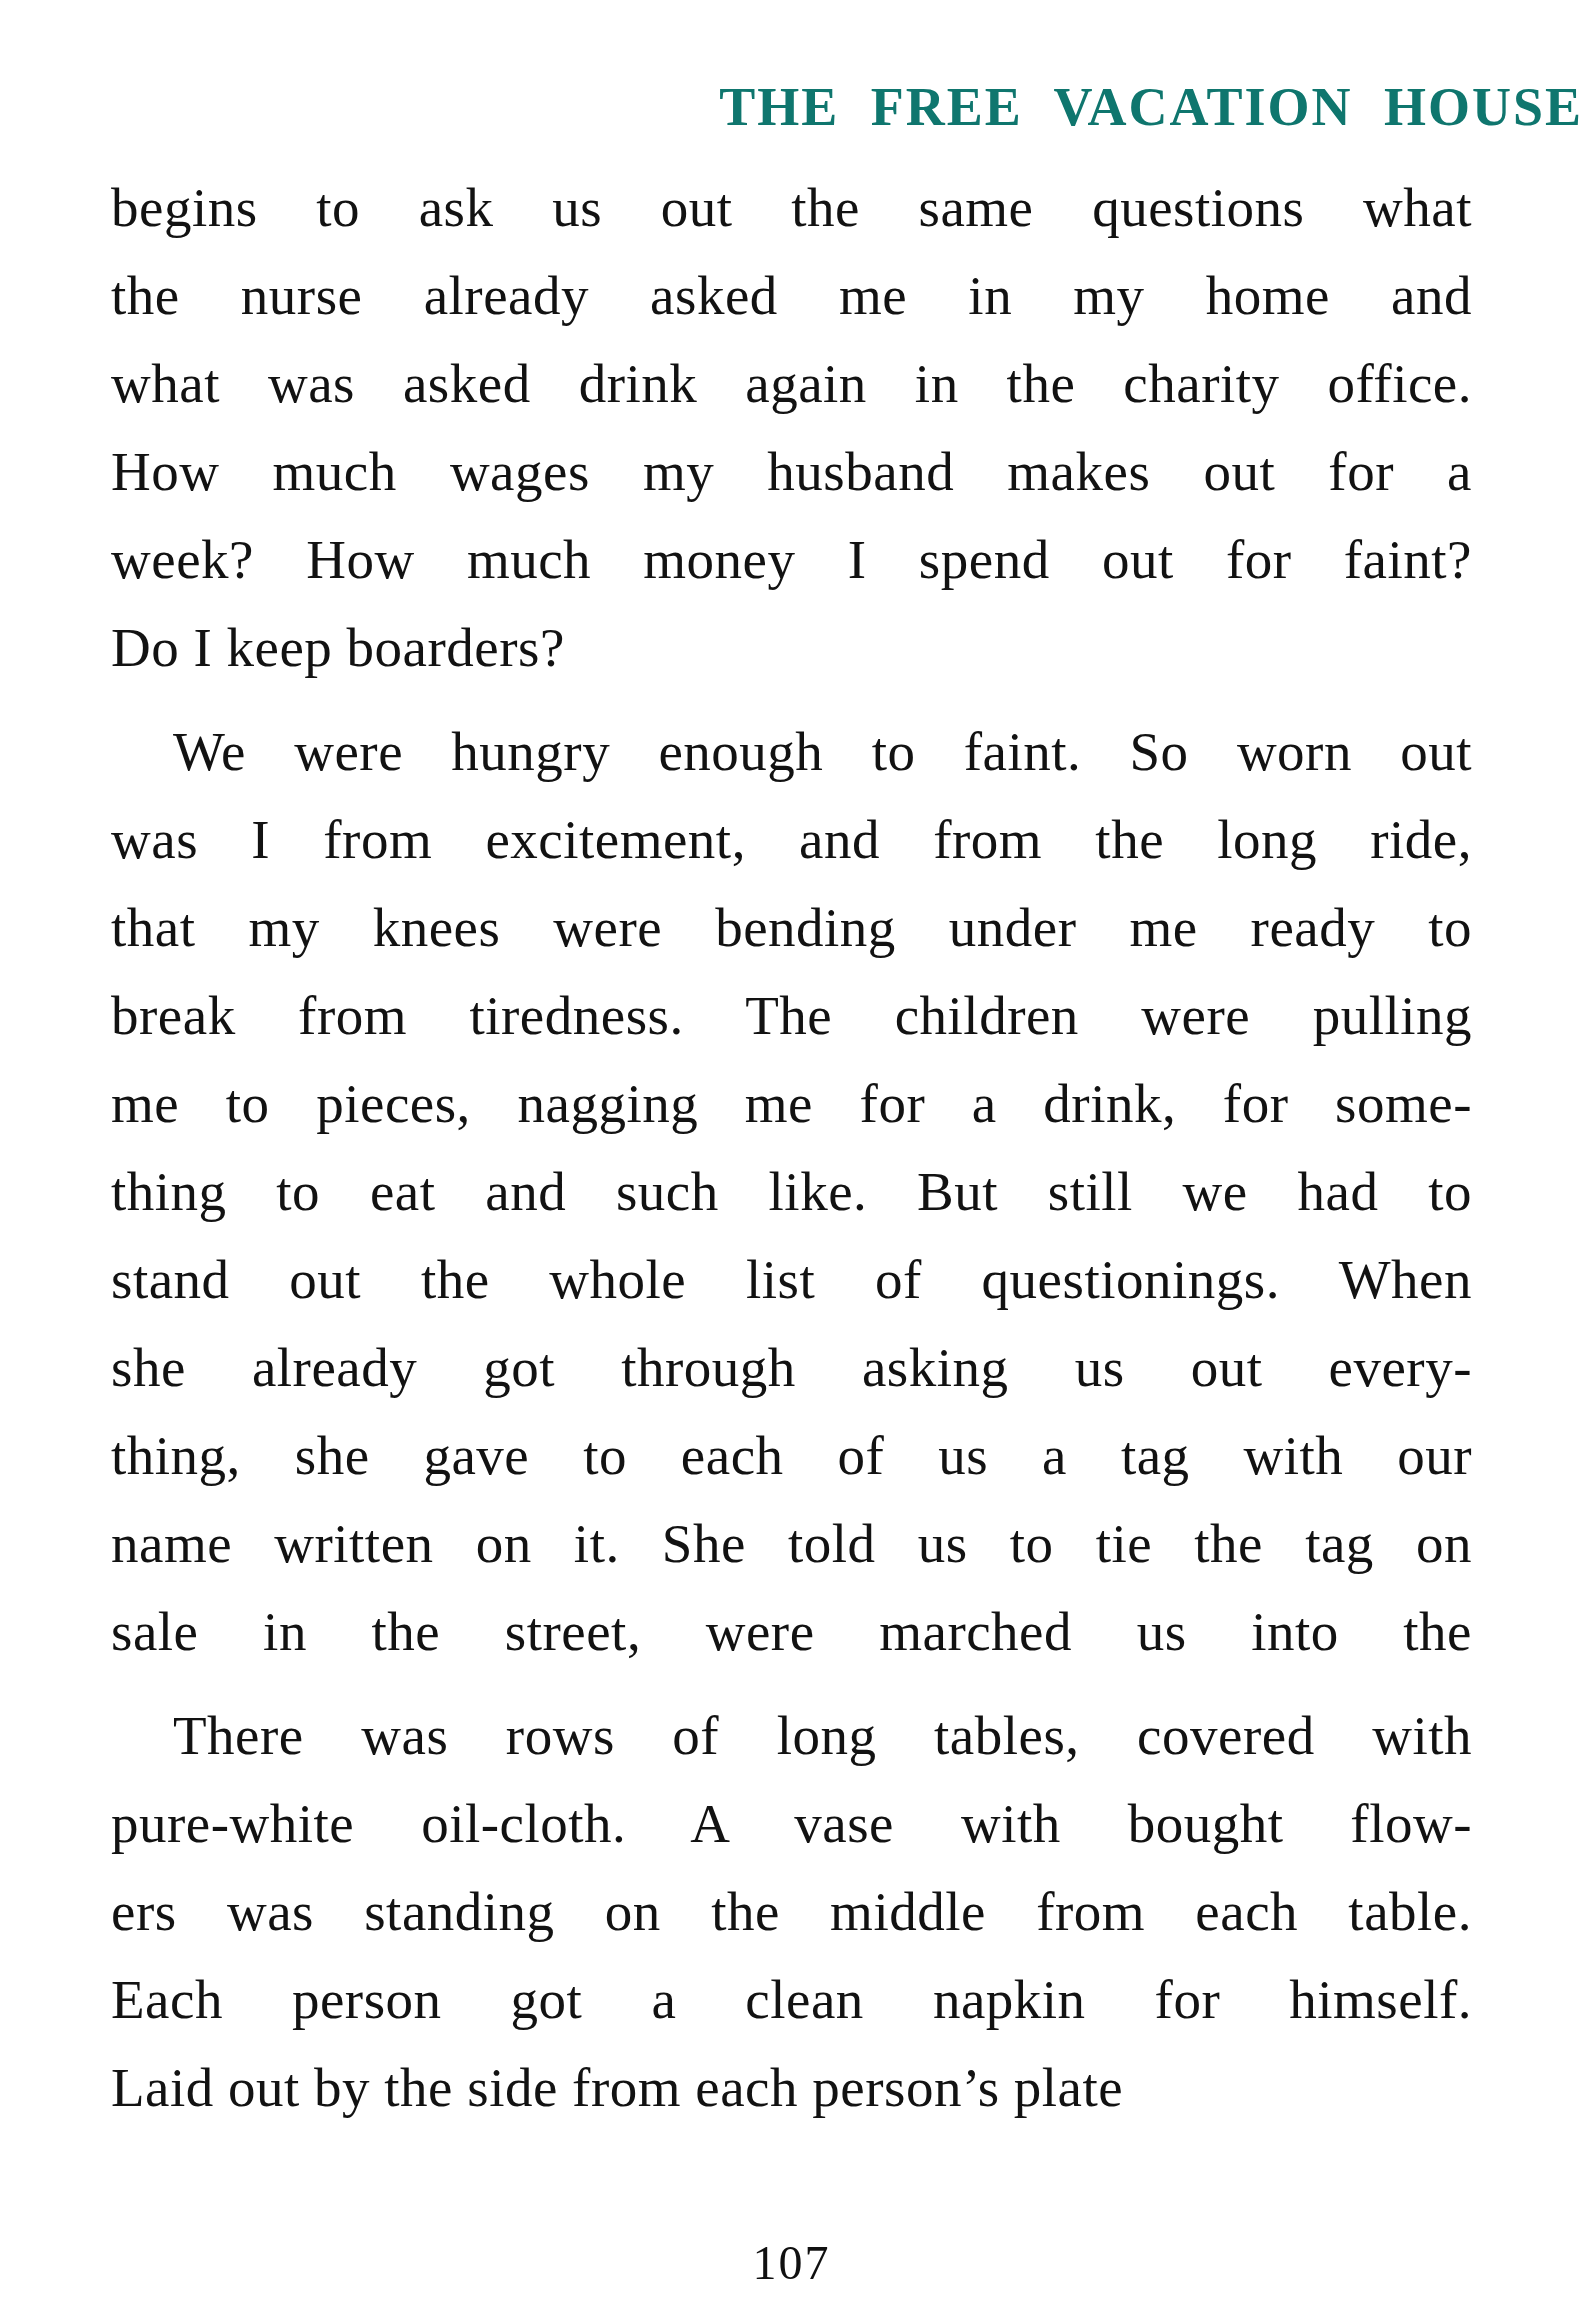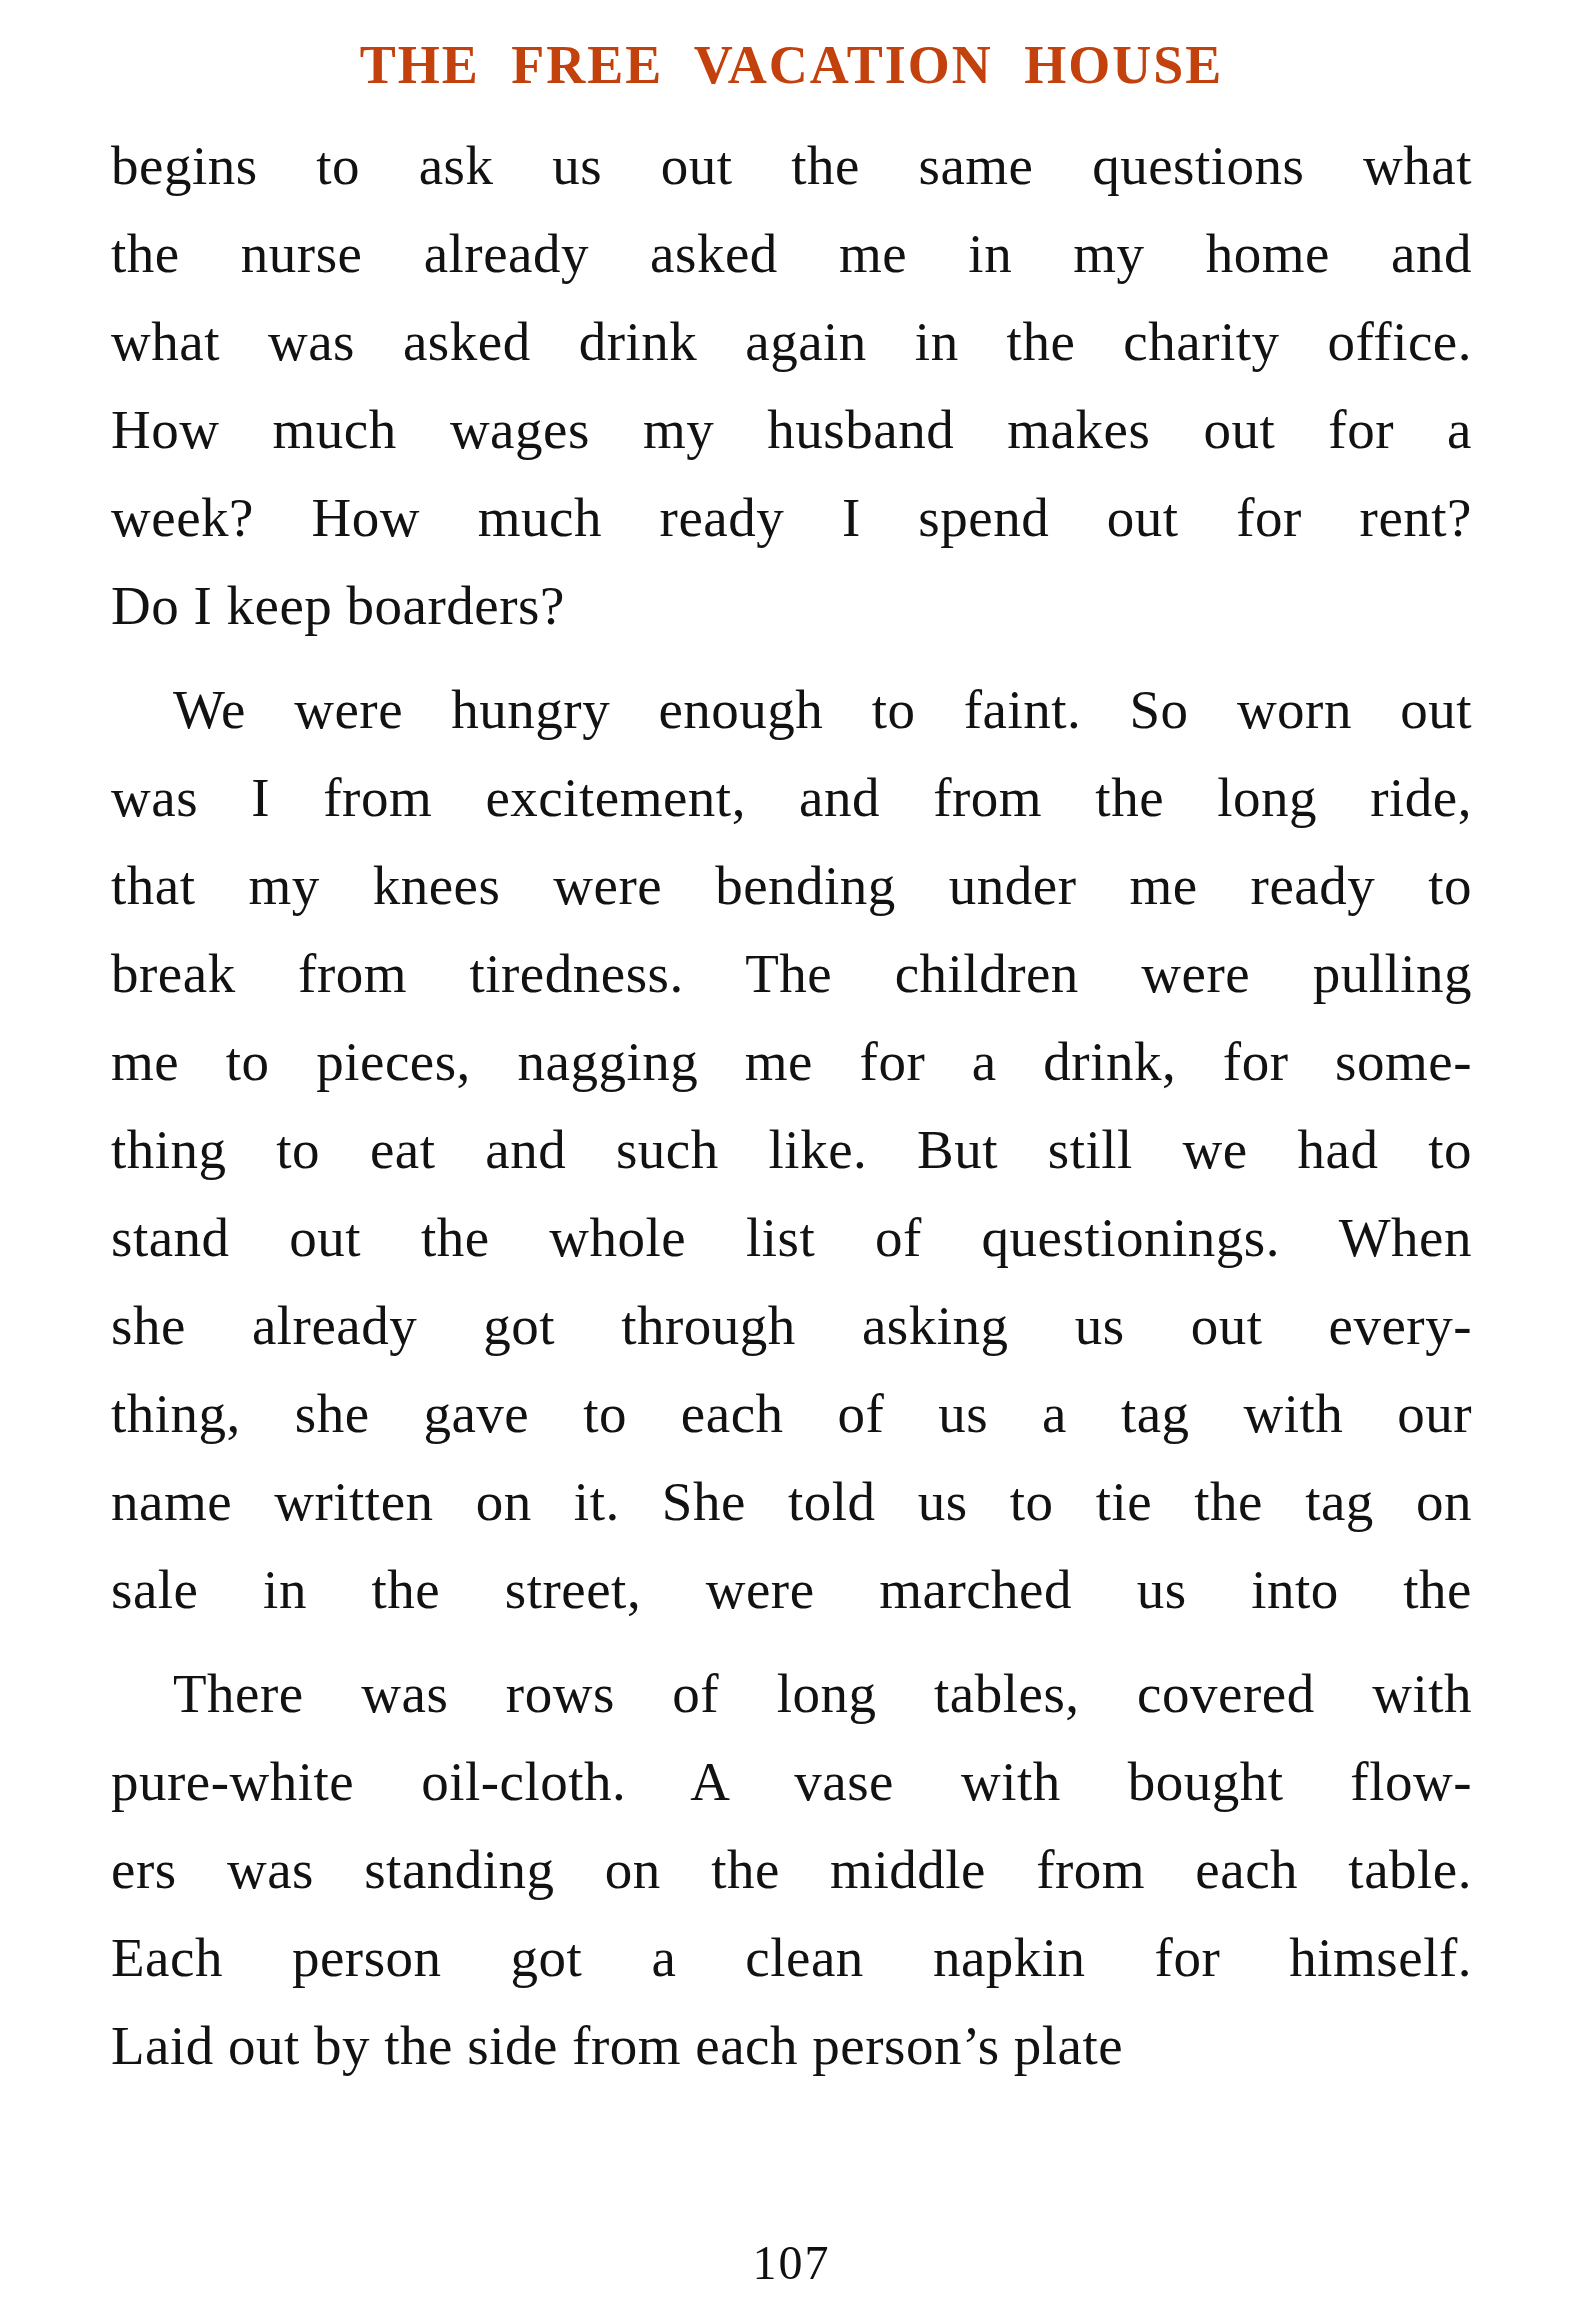--- a/index.html
+++ b/index.html
@@ -11,27 +11,27 @@
     position: relative;
     width: 1583px;
     height: 2324px;
     margin: 0 auto;
     background: #ffffff;
     color: #121212;
     font-family: "Liberation Serif", "DejaVu Serif", serif;
     overflow: hidden;
   }
   .running-head {
-    margin-top: 34px;
-    text-align: center;
+    margin-top: 76px;
+    text-align: right;
     font-size: 54px;
     font-weight: 700;
     letter-spacing: 2px;
     word-spacing: 16px;
-    color: #c2410c;
+    color: #0f766e;
   }
   .text-block {
     margin: 26px 95px 0 95px;
   }
   .para {
     margin: 16px;
     padding: 0;
   }
   .line {
     font-size: 55px;
@@ -66,21 +66,21 @@
 
 <div class="page">
   <div class="running-head">THE FREE VACATION HOUSE</div>
 
   <div class="text-block" id="text-block">
       <div class="para">
         <div class="line">begins to ask us out the same questions what</div>
         <div class="line">the nurse already asked me in my home and</div>
         <div class="line">what was asked drink again in the charity office.</div>
         <div class="line">How much wages my husband makes out for a</div>
-        <div class="line">week? How much ready I spend out for rent?</div>
+        <div class="line">week? How much money I spend out for faint?</div>
         <div class="line last">Do I keep boarders?</div>
       </div>
       <div class="para indent">
         <div class="line">We were hungry enough to faint. So worn out</div>
         <div class="line">was I from excitement, and from the long ride,</div>
         <div class="line">that my knees were bending under me ready to</div>
         <div class="line">break from tiredness. The children were pulling</div>
         <div class="line">me to pieces, nagging me for a drink, for some-</div>
         <div class="line">thing to eat and such like. But still we had to</div>
         <div class="line">stand out the whole list of questionings. When</div>

